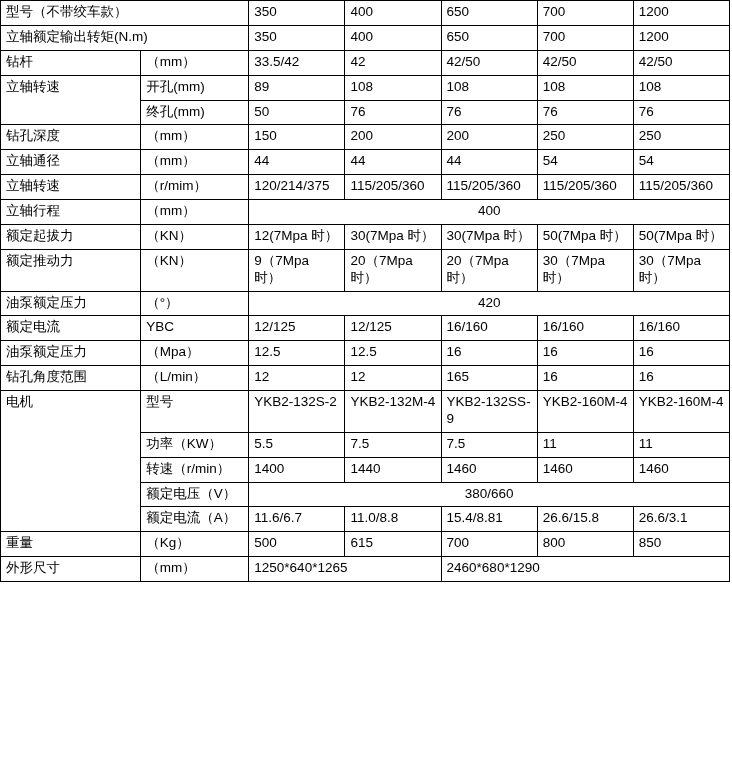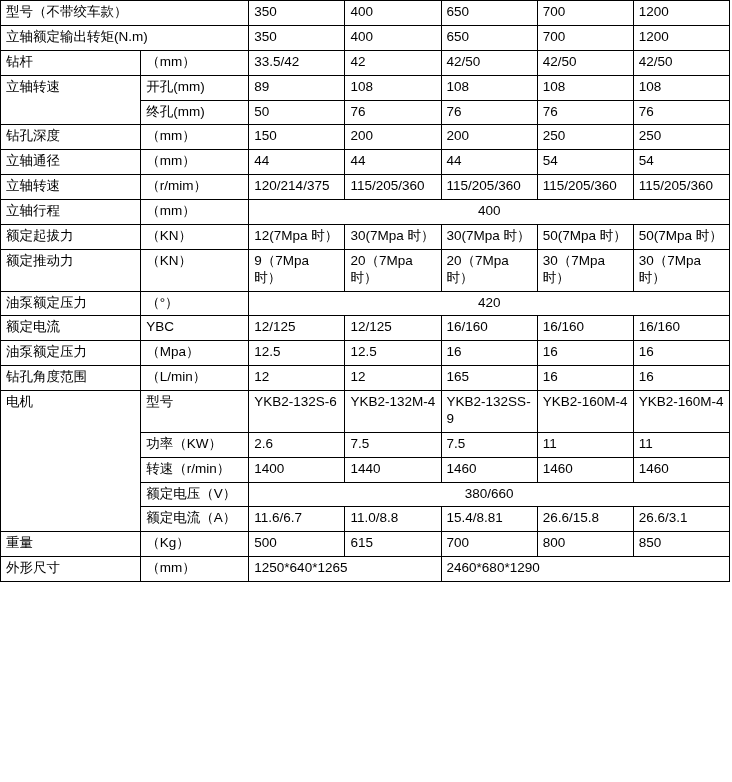--- a/index.html
+++ b/index.html
@@ -167,29 +167,29 @@
         <td class="c-unit">（L/min）</td>
         <td class="c-v">12</td>
         <td class="c-v">12</td>
         <td class="c-v">165</td>
         <td class="c-v">16</td>
         <td class="c-v">16</td>
       </tr>
       <tr>
         <td rowspan="5" class="c-label">电机</td>
         <td class="c-unit">型号</td>
-        <td class="c-v">YKB2-132S-6</td>
+        <td class="c-v">YKB2-132S-2</td>
         <td class="c-v">YKB2-132M-4</td>
         <td class="c-v">YKB2-132SS-9</td>
         <td class="c-v">YKB2-160M-4</td>
         <td class="c-v">YKB2-160M-4</td>
       </tr>
       <tr>
         <td class="c-unit">功率（KW）</td>
-        <td class="c-v">2.6</td>
+        <td class="c-v">5.5</td>
         <td class="c-v">7.5</td>
         <td class="c-v">7.5</td>
         <td class="c-v">11</td>
         <td class="c-v">11</td>
       </tr>
       <tr>
         <td class="c-unit">转速（r/min）</td>
         <td class="c-v">1400</td>
         <td class="c-v">1440</td>
         <td class="c-v">1460</td>

